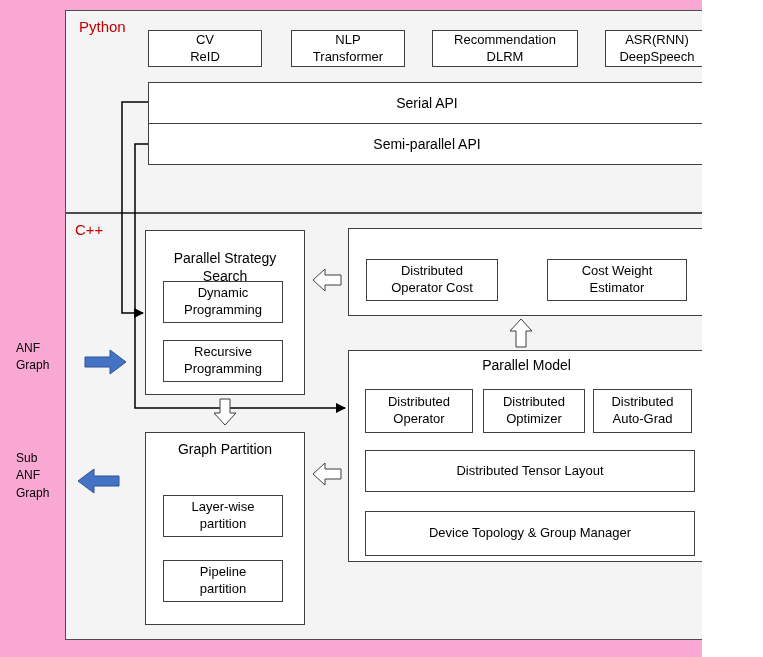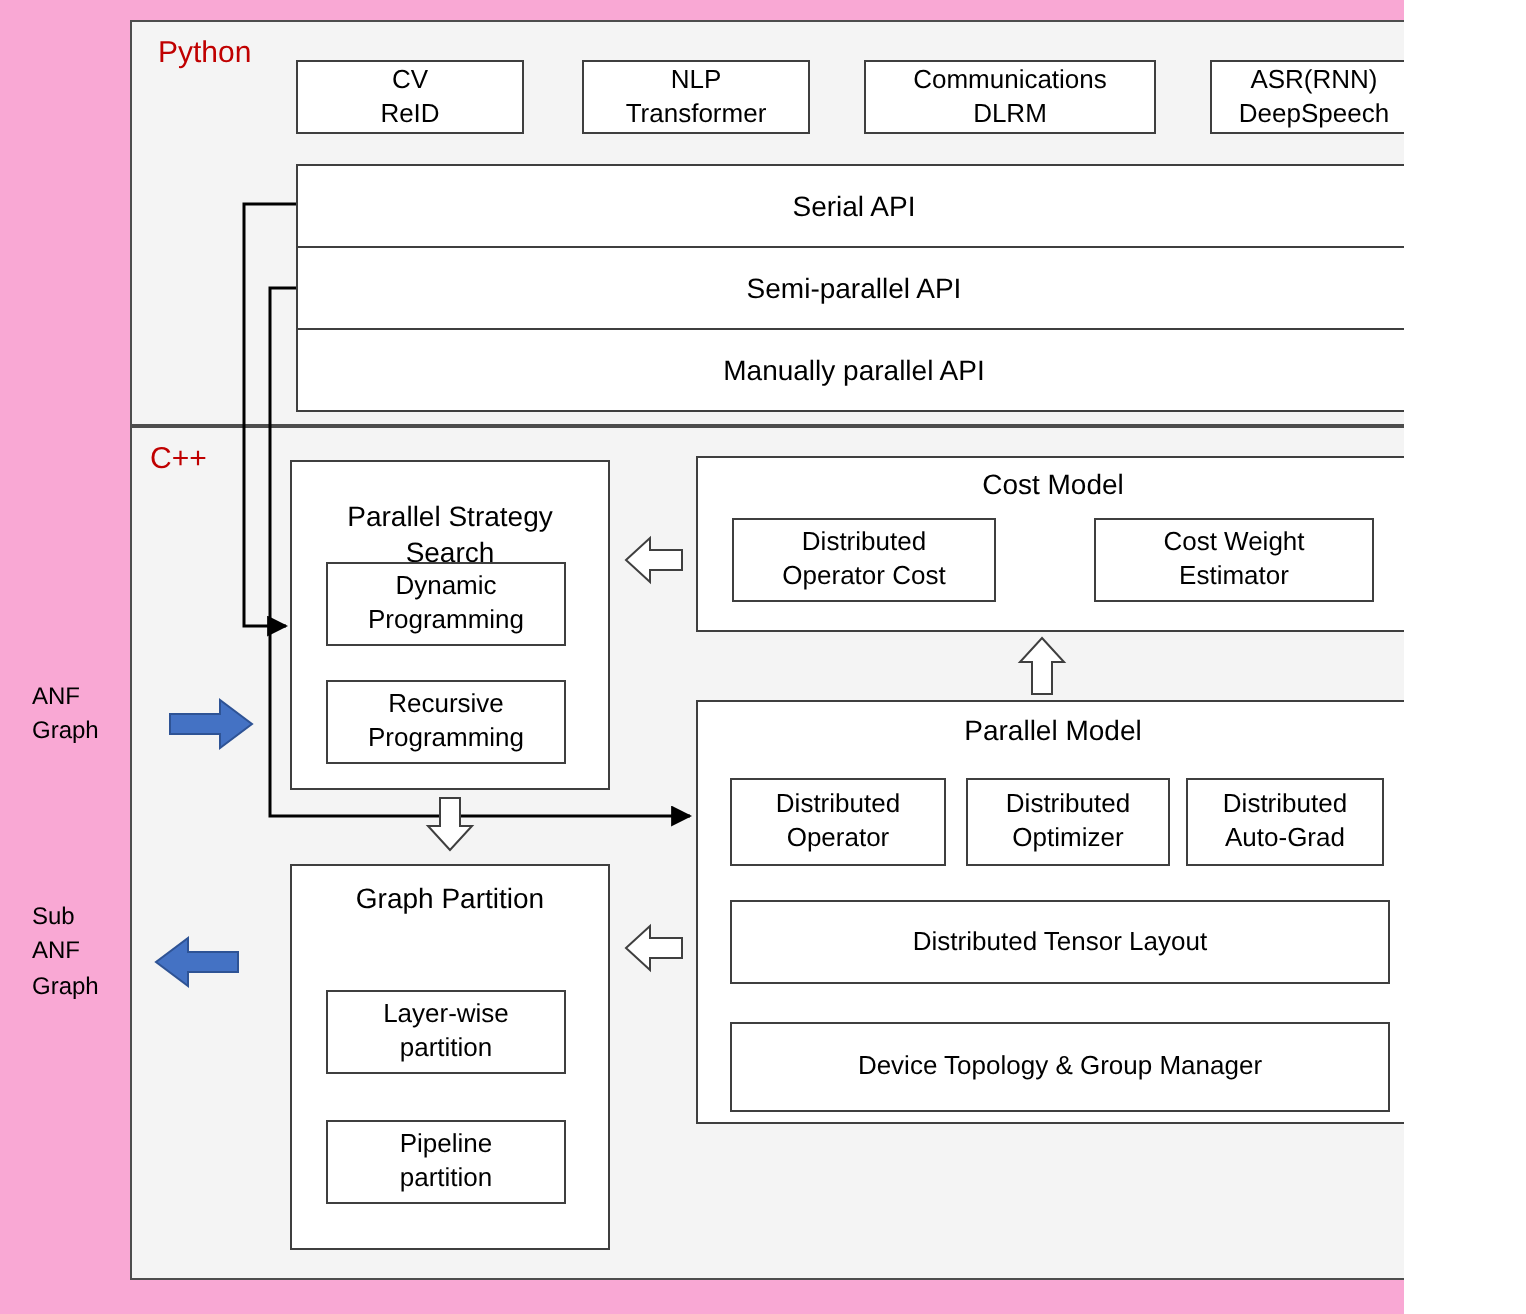--- a/index.html
+++ b/index.html
@@ -85,39 +85,37 @@
     </defs>
     <polyline points="148,102 122,102 122,313 143,313" fill="none" stroke="#000" stroke-width="1.5" marker-end="url(#arrowhead)"></polyline>
     <polyline points="148,144 135,144 135,408 345,408" fill="none" stroke="#000" stroke-width="1.5" marker-end="url(#arrowhead)"></polyline>
     <polyline points="706,186 735,186 735,602 709,602" fill="none" stroke="#000" stroke-width="1.5" marker-end="url(#arrowhead)"></polyline>
   </svg>
 
   <div class="box" style="left:148px; top:30px; width:114px; height:37px;">CV
 ReID</div>
   <div class="box" style="left:291px; top:30px; width:114px; height:37px;">NLP
 Transformer</div>
-  <div class="box" style="left:432px; top:30px; width:146px; height:37px;">Communications
+  <div class="box" style="left:432px; top:30px; width:146px; height:37px;">Recommendation
 DLRM</div>
   <div class="box api-bar" style="left:148px; top:82px; width:558px; height:42px;">Serial API</div>
 
   <div class="box" style="left:605px; top:30px; width:104px; height:37px;">ASR(RNN)
 DeepSpeech</div>
   <div class="box api-bar" style="left:148px; top:123px; width:558px; height:42px;">Semi-parallel API</div>
-  <div class="box api-bar" style="left:148px; top:164px; width:558px; height:42px;">Manually parallel API</div>
 
   <div class="container-box" style="left:145px; top:230px; width:160px; height:165px;"></div>
   <div class="container-title" style="left:145px; top:250px; width:160px;">Parallel Strategy
 Search</div>
   <div class="box" style="left:163px; top:281px; width:120px; height:42px;">Dynamic
 Programming</div>
   <div class="box" style="left:163px; top:340px; width:120px; height:42px;">Recursive
 Programming</div>
 
   <div class="container-box" style="left:348px; top:228px; width:357px; height:88px;"></div>
-  <div class="container-title" style="left:348px; top:234px; width:357px;">Cost Model</div>
   <div class="box" style="left:366px; top:259px; width:132px; height:42px;">Distributed
 Operator Cost</div>
   <div class="box" style="left:547px; top:259px; width:140px; height:42px;">Cost Weight
 Estimator</div>
 
   <div class="container-box" style="left:348px; top:350px; width:357px; height:212px;"></div>
   <div class="container-title" style="left:348px; top:357px; width:357px;">Parallel Model</div>
   <div class="box" style="left:365px; top:389px; width:108px; height:44px;">Distributed
 Operator</div>
   <div class="box" style="left:483px; top:389px; width:102px; height:44px;">Distributed

